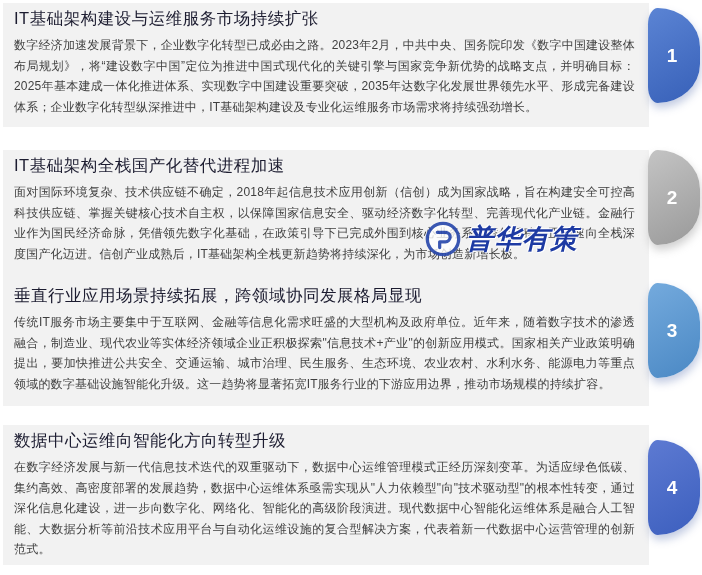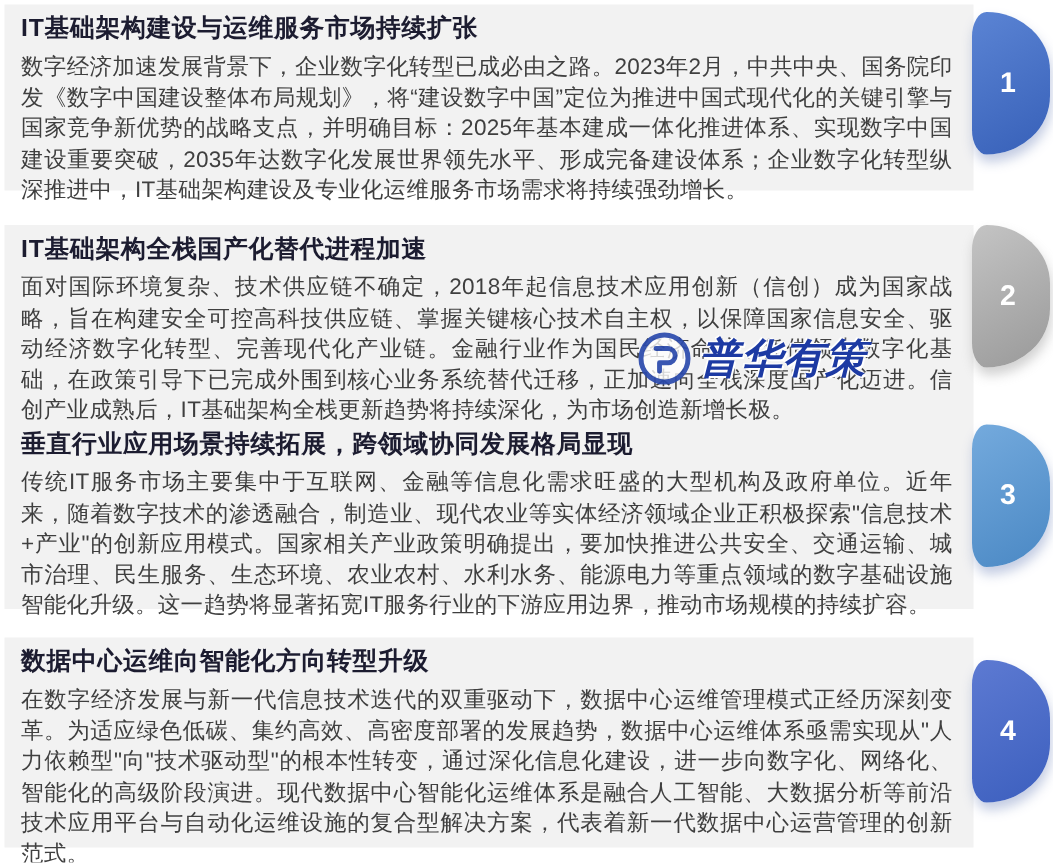--- a/index.html
+++ b/index.html
@@ -15,27 +15,27 @@
     box-sizing:border-box;
     padding:5px 14px 0 11px;
   }
   .card-1 { top:3px;   height:124px; }
   .card-2 { top:138px; height:130px;margin-top:12px; }
   .card-3 { top:280px; height:126px; }
   .card-4 { top:425px; height:140px; }
 
   .card h2 {
     margin:0 0 5px 0;
-    font-size:16.5px; font-weight:bold;
+    font-size:16.5px; font-weight:normal;
     color:var(--title-color,#1c1c30);
     letter-spacing:0.5px;
   }
   .card p {
     margin:0;
-    font-size:15px; line-height:20.6px;
+    font-size:12px; line-height:20.6px;
     color:var(--body-color,#3f3f3f);
     text-align:justify;
     letter-spacing:0.2px;
   }
 
   .badge {
     position:absolute; left:648px;
     width:52px; height:95px;
     border-radius:12px 52px 52px 12px / 20px 48px 48px 20px;
     display:flex; align-items:center; justify-content:center;

